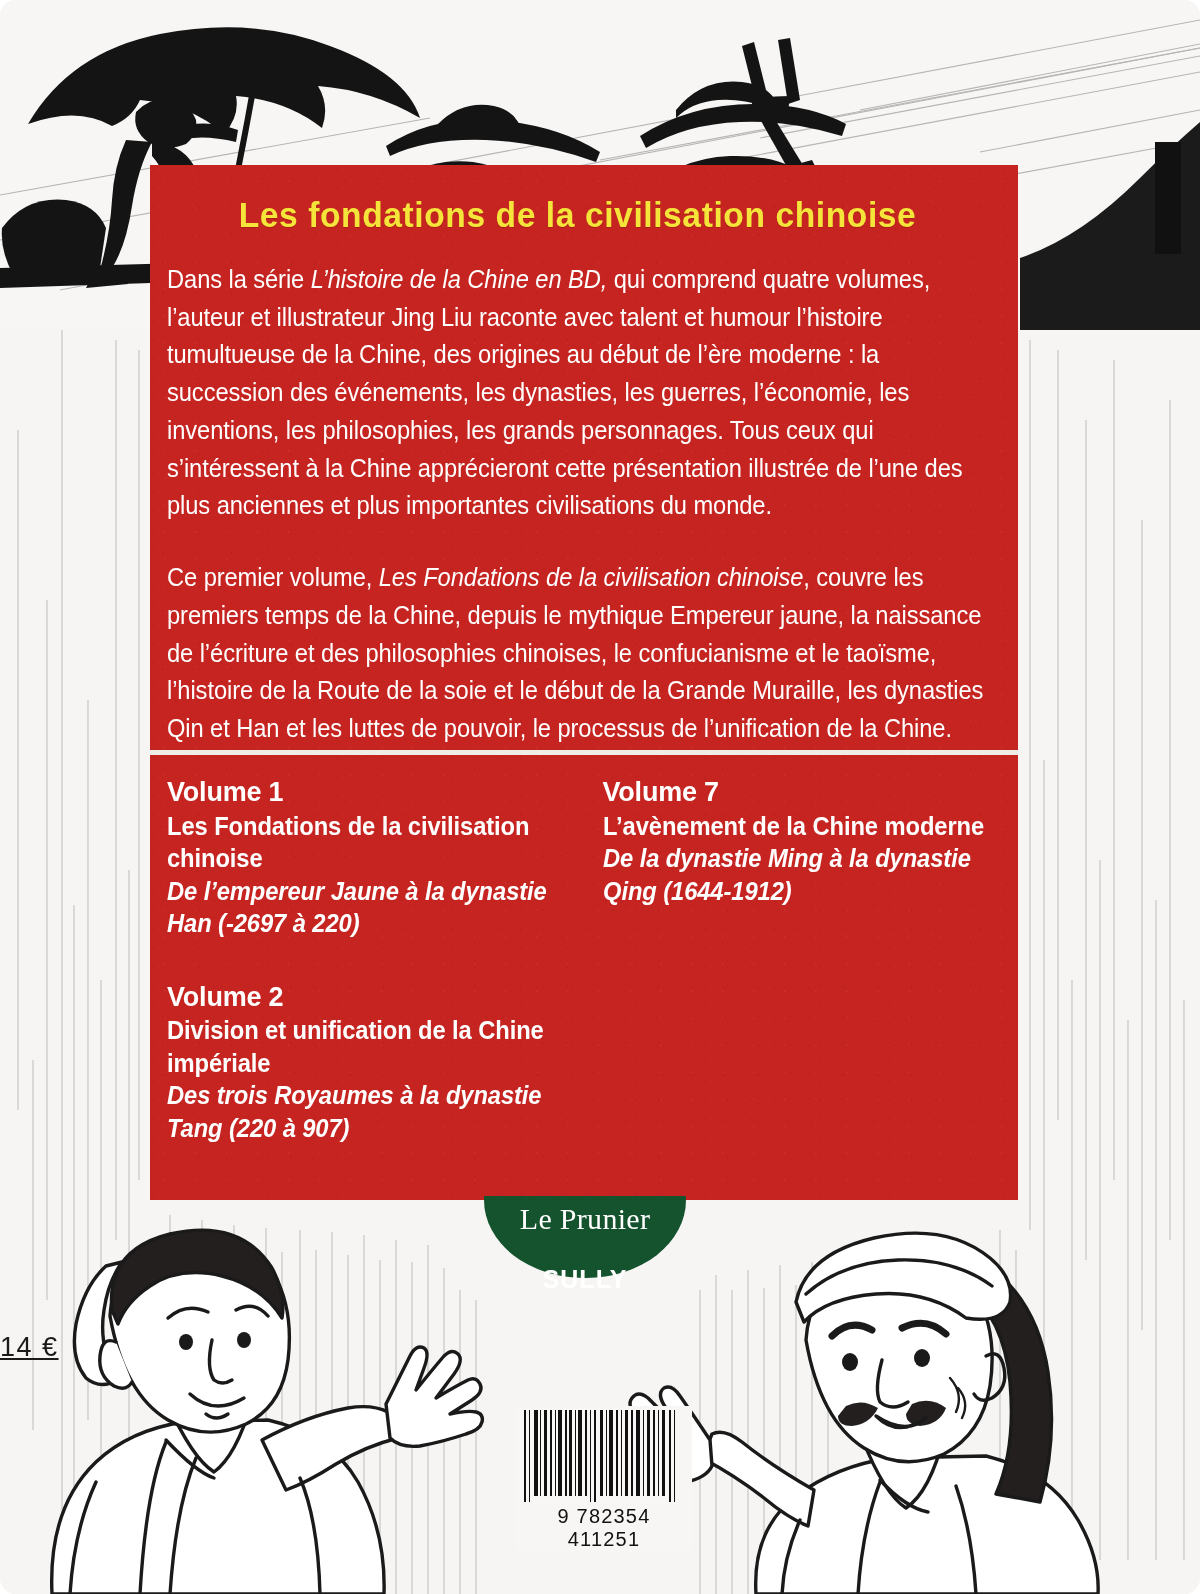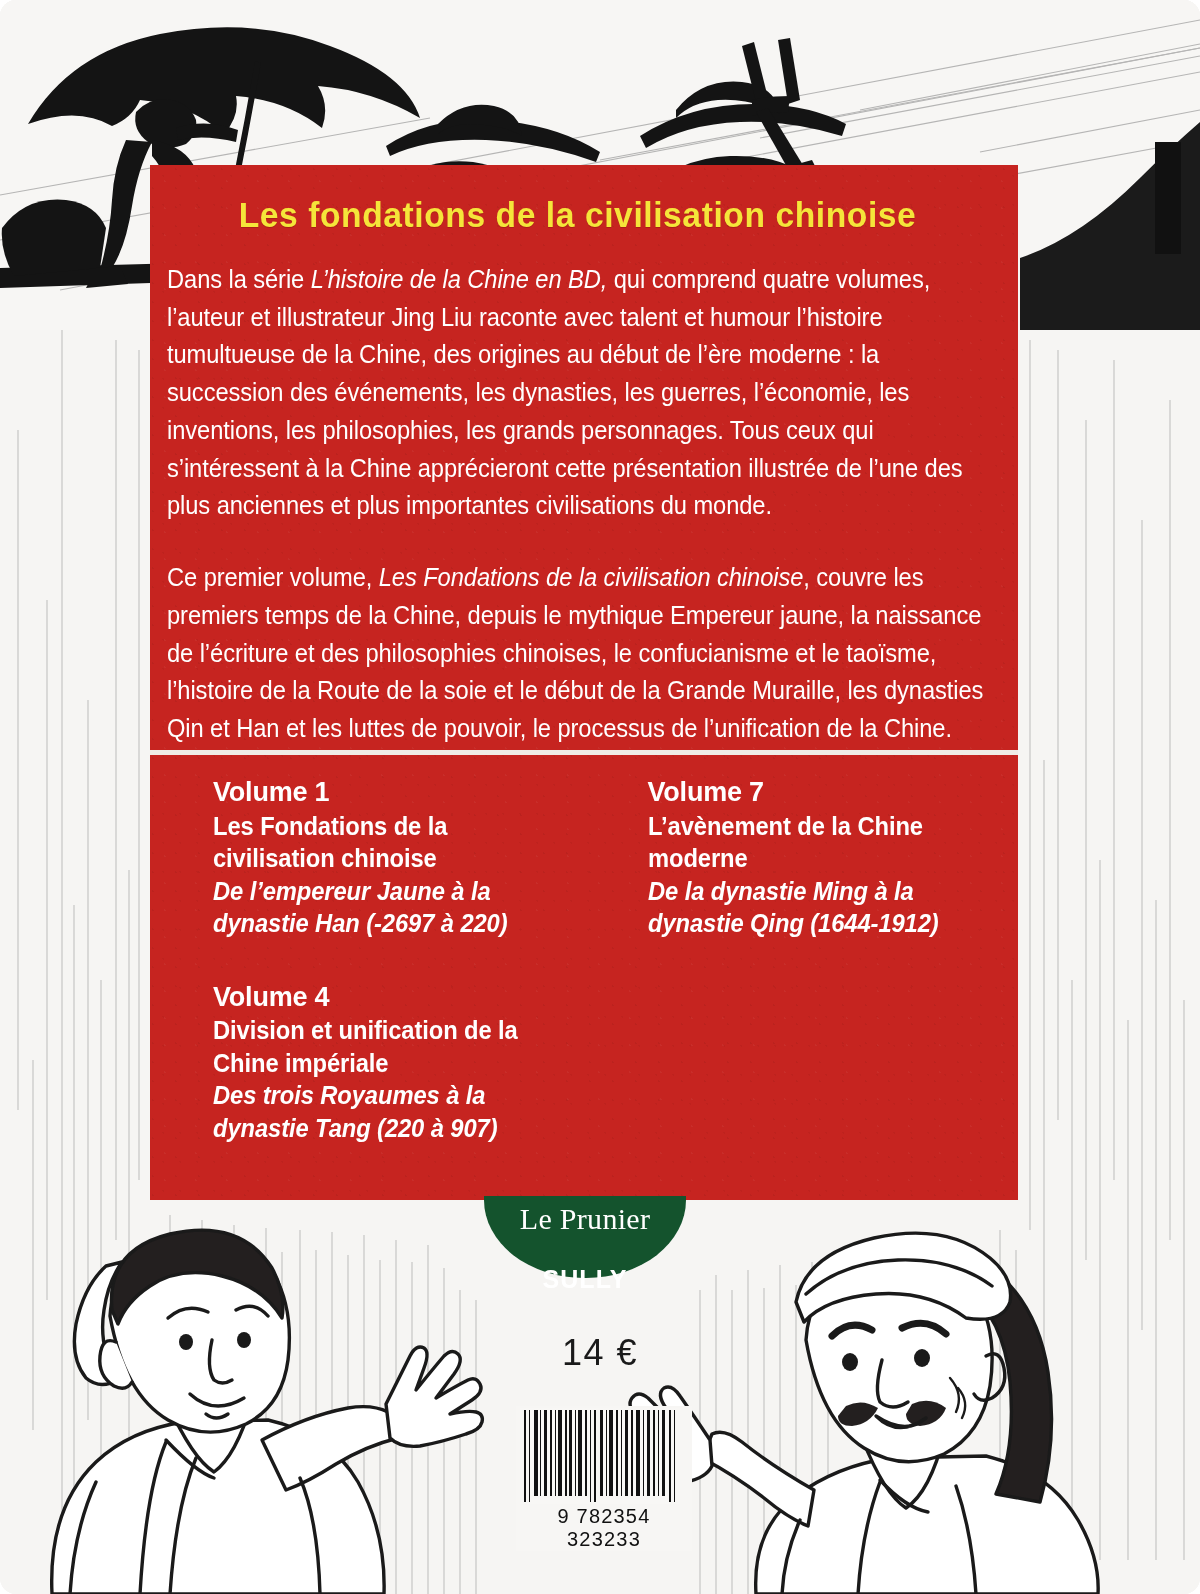--- a/index.html
+++ b/index.html
@@ -116,21 +116,20 @@
     width: 868px;
     z-index: 2;
     display: flex;
     padding: 0 14px 0 17px;
     box-sizing: border-box;
   }
   .vol-col {
     width: 50%;
     box-sizing: border-box;
     padding-right: 18px;
-    margin-left: 46px;
   }
   .vol-col.right { padding-left: 17px; }
 
   .vol-block { margin-bottom: 40px; }
   .vol-num {
     color: #ffffff;
     font-size: 27px;
     font-weight: 700;
     line-height: 1.28;
     letter-spacing: -0.2px;
@@ -187,25 +186,25 @@
     padding-top: 6px;
     margin-top: 27px;
   }
 
   
   .price {
     position: absolute;
     left: 0;
     top: 1332px;
     width: 1200px;
-    text-align: center;
-    font-size: 36px;
+    font-size: 27px;
     color: #1a1a1a;
     letter-spacing: 1.5px;
     z-index: 5;
+    text-decoration: underline;
   }
 
   
   .barcode-wrap {
     position: absolute;
     left: 516px;
     top: 1406px;
     width: 168px;
     z-index: 5;
     background: #f7f6f4;
@@ -365,21 +364,21 @@
 
     <div class="volumes">
 
       <div class="vol-col left">
         <div class="vol-block">
           <div class="vol-num">Volume 1</div>
           <div class="vol-title">Les Fondations de la civilisation chinoise</div>
           <div class="vol-sub">De l’empereur Jaune à la dynastie Han (-2697 à 220)</div>
         </div>
         <div class="vol-block">
-          <div class="vol-num">Volume 4</div>
+          <div class="vol-num">Volume 2</div>
           <div class="vol-title">Division et unification de la Chine impériale</div>
           <div class="vol-sub">Des trois Royaumes à la dynastie Tang (220 à 907)</div>
         </div>
       </div>
 
       <div class="vol-col right">
         <div class="vol-block">
           <div class="vol-num">Volume 7</div>
           <div class="vol-title">L’avènement de la Chine moderne</div>
           <div class="vol-sub">De la dynastie Ming à la dynastie Qing (1644-1912)</div>
@@ -525,16 +524,16 @@
         <rect x="116" y="2" width="4" height="86"></rect>
         <rect x="123" y="2" width="1" height="86"></rect>
         <rect x="127" y="2" width="3" height="86"></rect>
         <rect x="133" y="2" width="2" height="86"></rect>
         <rect x="138" y="2" width="1" height="86"></rect>
         <rect x="142" y="2" width="3" height="86"></rect>
         <rect x="149" y="2" width="2" height="92"></rect>
         <rect x="154" y="2" width="1" height="92"></rect>
       </g>
     </svg>
-    <div class="barcode-digits">9 782354 323233</div>
+    <div class="barcode-digits">9 782354 411251</div>
   </div>
 
 </div>
 
 </body></html>

